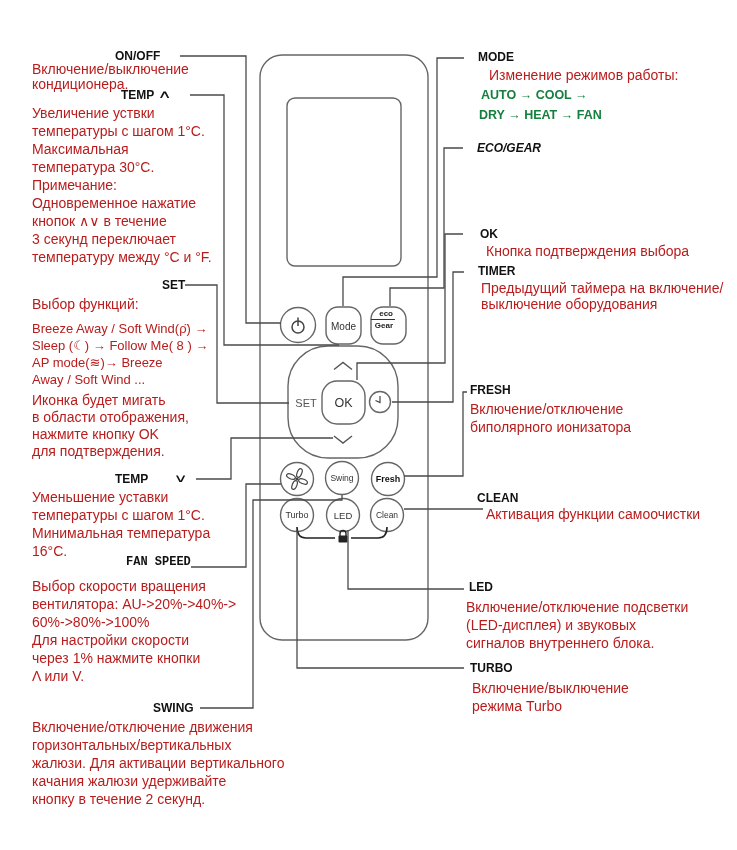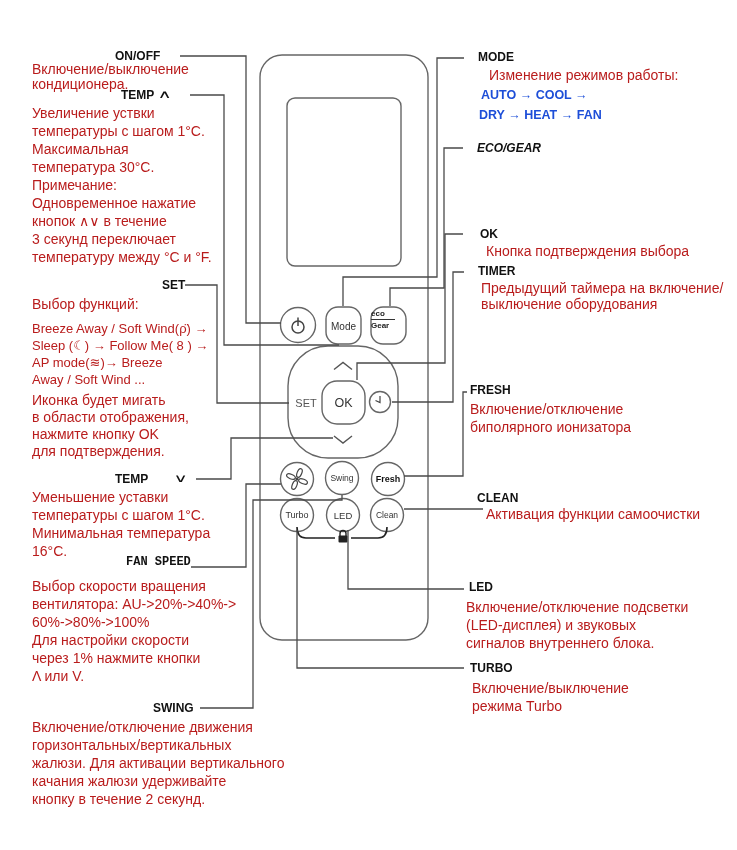--- a/index.html
+++ b/index.html
@@ -3,21 +3,21 @@
 <meta charset="utf-8">
 <style>
   html,body{margin:0;padding:0;background:#ffffff;}
   #page{position:relative;width:737px;height:850px;background:#fff;overflow:hidden;
         font-family:"Liberation Sans","DejaVu Sans",sans-serif;color:#1a1a1a;}
   .abs{position:absolute;}
   .lbl{font-weight:bold;font-size:12px;color:#111;white-space:nowrap;}
   .body{font-size:14px;line-height:18px;white-space:pre-line;color:#b91c1c;}
   .body.tight{line-height:15px;}
   .body.mid{line-height:17px;}
-  .seqbold{font-weight:bold;font-size:12.5px;white-space:nowrap;color:#1d4ed8;}
+  .seqbold{font-weight:bold;font-size:12.5px;white-space:nowrap;color:#15803d;}
   .chev{display:inline-block;transform:scale(1.5,0.85);font-weight:normal;font-size:13px;margin-left:6px;}
   .btntext{position:absolute;transform:translate(-50%,-50%);color:#333;white-space:nowrap;}
   svg{position:absolute;left:0;top:0;}
   .ecoline{width:24px;border-top:1px solid #333;margin:1px auto;}
 </style>
 </head>
 <body>
 
 <div id="page">
 
@@ -84,21 +84,21 @@
       <polyline points="357,380 357,363 445,363 445,234 463,234"></polyline>
       <polyline points="392,402 453,402 453,272 464,272"></polyline>
       <polyline points="404,476 463,476 463,392 467,392"></polyline>
       <polyline points="404,509 483,509"></polyline>
       <polyline points="348,530 348,589 464,589"></polyline>
       <polyline points="297,530 297,668 464,668"></polyline>
     </g>
   </svg>
 
   <div class="btntext" style="left:343.5px;top:325.5px;font-size:10px;">Mode</div>
-  <div class="abs" style="left:371px;top:309px;width:22px;text-align:left;">
+  <div class="abs" style="left:371px;top:309px;width:22px;text-align:right;">
     <div style="font-size:8px;font-weight:bold;color:#222;line-height:9px;">eco</div>
     <div class="ecoline"></div>
     <div style="font-size:8px;font-weight:bold;color:#222;line-height:9px;">Gear</div>
   </div>
   <div class="btntext" style="left:306px;top:403px;font-size:11px;color:#555;">SET</div>
   <div class="btntext" style="left:343.5px;top:402.5px;font-size:12.5px;">OK</div>
   <div class="btntext" style="left:342px;top:478px;font-size:8.5px;">Swing</div>
   <div class="btntext" style="left:388px;top:479px;font-size:9px;font-weight:bold;color:#111;">Fresh</div>
   <div class="btntext" style="left:297px;top:515px;font-size:9px;">Turbo</div>
   <div class="btntext" style="left:343px;top:515px;font-size:9.5px;">LED</div>

